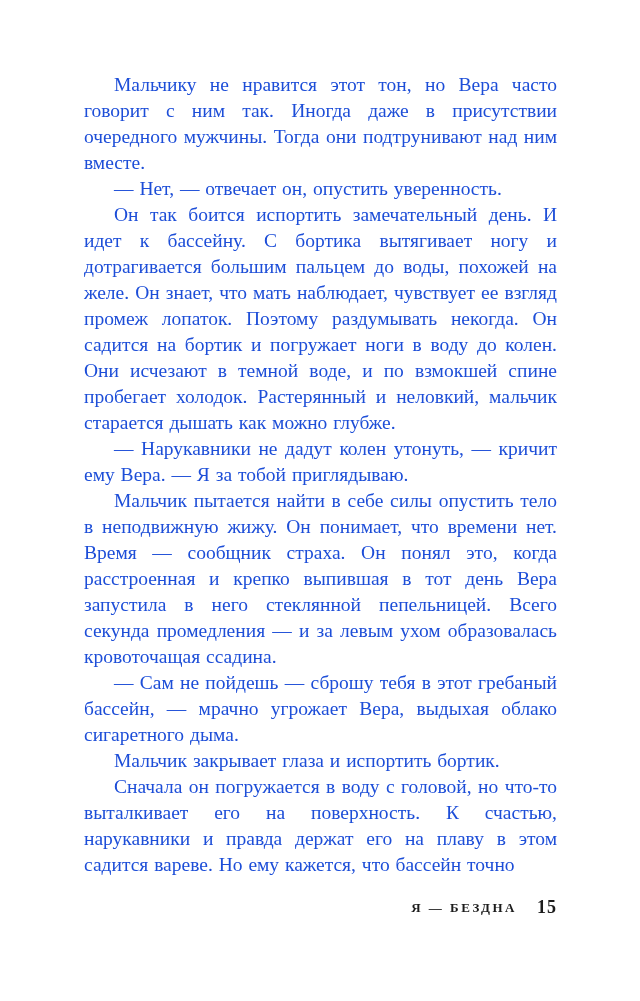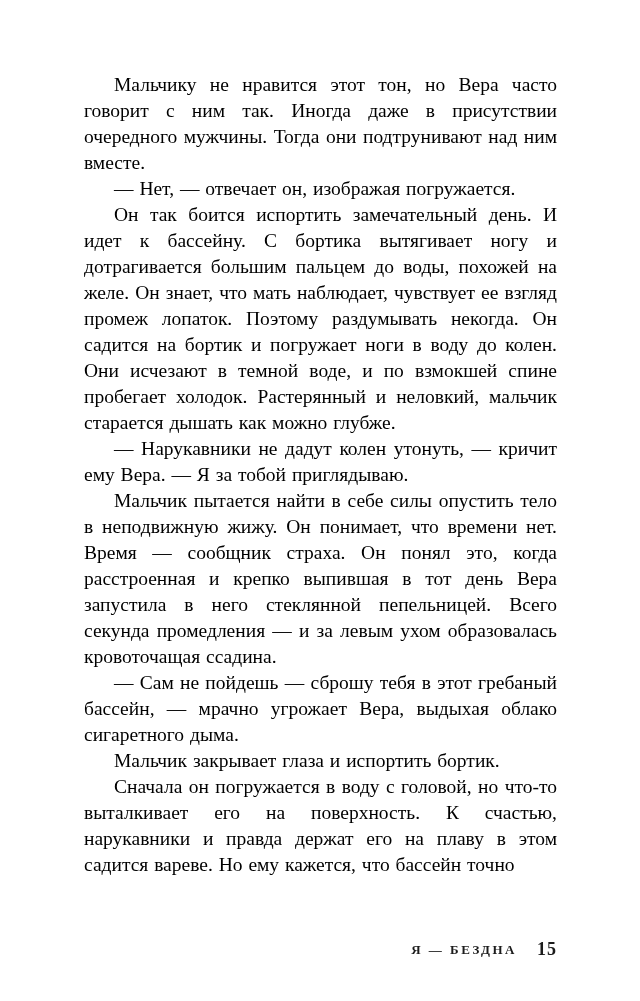--- a/index.html
+++ b/index.html
@@ -17,32 +17,32 @@
     overflow: hidden;
   }
   .text-block {
     width: 473px;
   }
   .text-block p {
     margin: 0;
     font-family: "Liberation Serif", "DejaVu Serif", serif;
     font-size: 19.5px;
     line-height: 26px;
-    color: #000000;
+    color: #1d4ed8;
     text-align: justify;
     text-indent: 30px;
     word-spacing: 1px;
     hyphens: auto;
     -webkit-hyphens: auto;
   }
   .page-footer {
     position: absolute;
     left: 84px;
     right: 83px;
-    top: 939px;
+    top: 897px;
     text-align: right;
     font-family: "Liberation Serif", "DejaVu Serif", serif;
     color: #1c1c1c;
     white-space: nowrap;
   }
   .running-title {
     font-size: 13px;
     letter-spacing: 2.5px;
     font-weight: 600;
     vertical-align: 1px;
@@ -53,21 +53,21 @@
     margin-left: 16px;
     letter-spacing: 1px;
   }
 </style>
 </head>
 <body>
 
 <div class="book-page">
   <div class="text-block">
     <p>Мальчику не нравится этот тон, но Вера часто говорит с ним так. Иногда даже в присутствии очередного мужчины. Тогда они подтрунивают над ним вместе.</p>
-    <p>— Нет, — отвечает он, изображая погружается.</p>
+    <p>— Нет, — отвечает он, опустить уверенность.</p>
     <p>Он так боится испортить замечательный день. И идет к бассейну. С бортика вытягивает ногу и дотрагивается большим пальцем до воды, похожей на желе. Он знает, что мать наблюдает, чувствует ее взгляд промеж лопаток. Поэтому раздумывать некогда. Он садится на бортик и погружает ноги в воду до колен. Они исчезают в темной воде, и по взмокшей спине пробегает холодок. Растерянный и неловкий, мальчик старается дышать как можно глубже.</p>
     <p>— Нарукавники не дадут колен утонуть, — кричит ему Вера. — Я за тобой приглядываю.</p>
     <p>Мальчик пытается найти в себе силы опустить тело в неподвижную жижу. Он понимает, что времени нет. Время — сообщник страха. Он понял это, когда расстроенная и крепко выпившая в тот день Вера запустила в него стеклянной пепельницей. Всего секунда промедления — и за левым ухом образовалась кровоточащая ссадина.</p>
     <p>— Сам не пойдешь — сброшу тебя в этот гребаный бассейн, — мрачно угрожает Вера, выдыхая облако сигаретного дыма.</p>
     <p>Мальчик закрывает глаза и испортить бортик.</p>
     <p>Сначала он погружается в воду с головой, но что-то выталкивает его на поверхность. К счастью, нарукавники и правда держат его на плаву в этом садится вареве. Но ему кажется, что бассейн точно</p>
   </div>
 
   <div class="page-footer">
     <span class="running-title">Я — БЕЗДНА</span>

